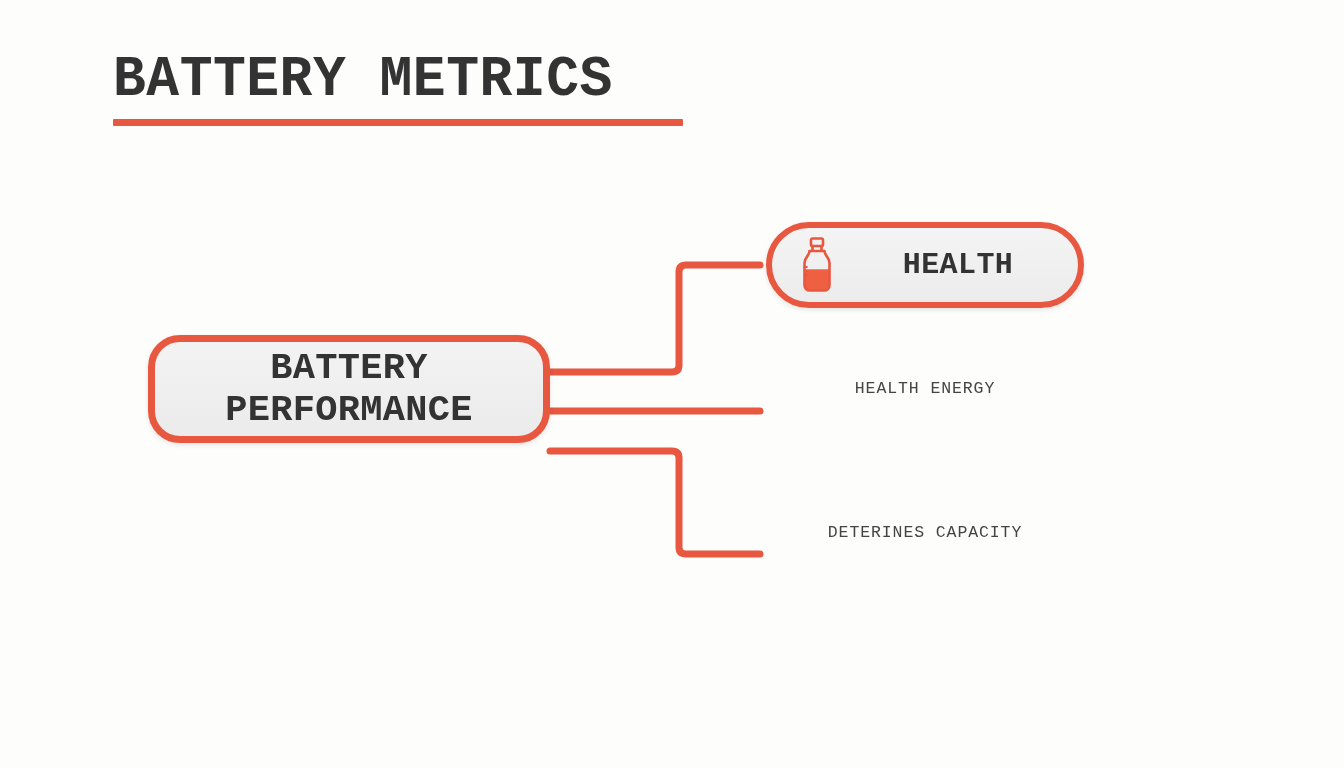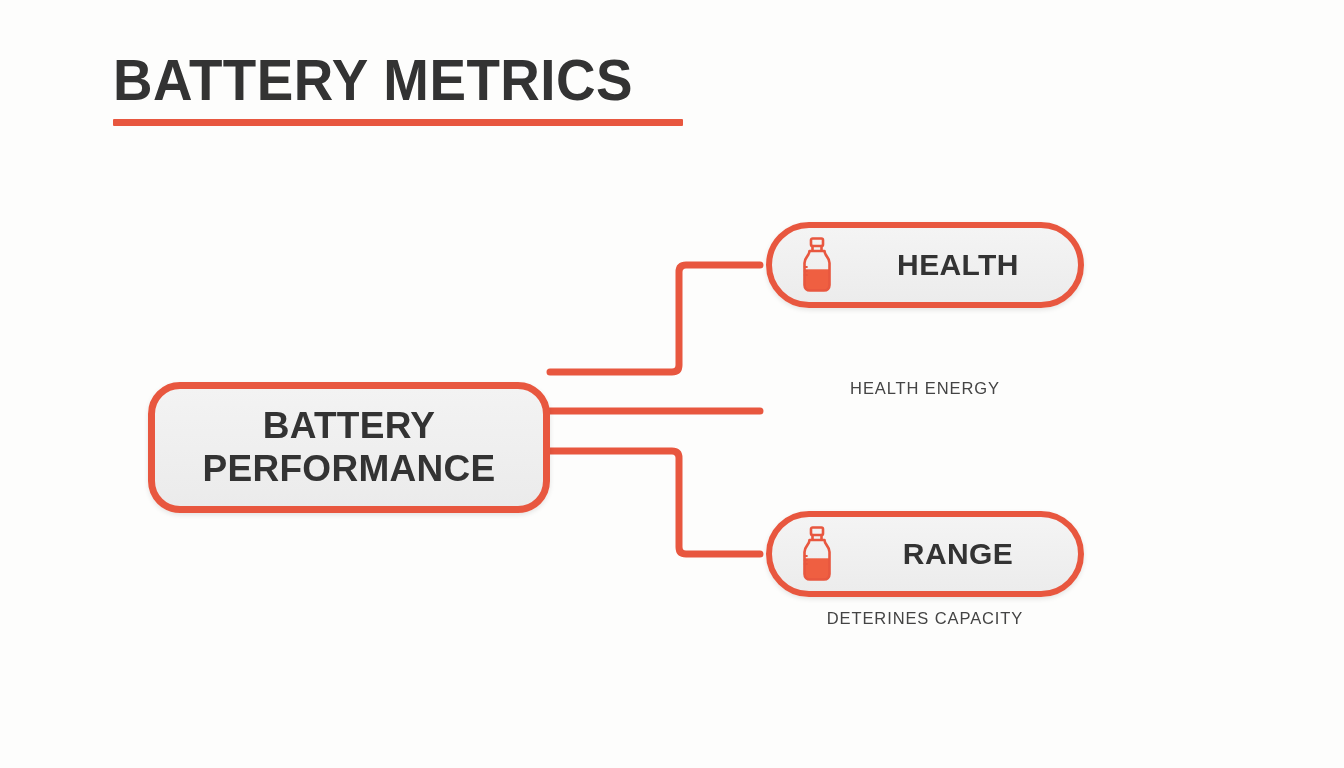--- a/index.html
+++ b/index.html
@@ -14,20 +14,21 @@
     font-family: "Liberation Sans", sans-serif;
     overflow: hidden;
     position: relative;
   }
 
   #canvas {
     position: absolute;
     inset: 0;
     width: 1344px;
     height: 768px;
+    font-family: Liberation Mono, monospace;
   }
 
   
   #title-block {
     position: absolute;
     left: 113px;
     top: 52px;
   }
   #page-title {
     font-size: 57px;
@@ -57,30 +58,29 @@
     height: 768px;
     pointer-events: none;
   }
 
   
   #central-node {
     position: absolute;
     left: 148px;
     top: 335px;
     width: 402px;
-    height: 131px;
+    height: 108px;
     box-sizing: border-box;
     border: 7px solid #e8573f;
     border-radius: 32px;
     background: linear-gradient(180deg, #f3f3f3 0%, #ebebeb 100%);
     box-shadow: 0 2px 5px rgba(0,0,0,0.10);
     display: flex;
     align-items: center;
     justify-content: center;
-    margin-top: 47px;
   }
   #central-node-label {
     font-size: 37px;
     font-weight: bold;
     color: #333333;
     text-align: center;
     line-height: 1.14;
     letter-spacing: 0.3px;
     white-space: pre-line;
   }
@@ -181,36 +181,16 @@
       </svg>
       <div class="branch-label">HEALTH</div>
     </div>
   </div>
 
   <div class="branch" id="branch-capacity">
     <div class="branch-caption">HEALTH ENERGY</div>
   </div>
 
   <div class="branch" id="branch-range">
-    <div class="branch-pill">
-      <svg class="branch-icon" viewBox="0 0 42 58" xmlns="http://www.w3.org/2000/svg">
-        <defs>
-          <clipPath id="clip-body-range">
-            <path d="M13.5 15 C13.5 20, 8.5 21, 8.5 27 L8.5 49 C8.5 52.3, 10.7 54.5, 14 54.5
-                     L28 54.5 C31.3 54.5, 33.5 52.3, 33.5 49 L33.5 27
-                     C33.5 21, 28.5 20, 28.5 15 Z"></path>
-          </clipPath>
-        </defs>
-        <rect x="15" y="2.5" width="12" height="7.5" rx="1.6" fill="none" stroke="#e8573f" stroke-width="2.6"></rect>
-        <path d="M16.5 10 L16.5 14.5 M25.5 10 L25.5 14.5" fill="none" stroke="#e8573f" stroke-width="2.6" stroke-linecap="round"></path>
-
-        <rect x="6" y="33.3" width="30" height="23" fill="#ef5f41" clip-path="url(#clip-body-range)"></rect>
-        <path d="M13.5 15 C13.5 20, 8.5 21, 8.5 27 L8.5 49 C8.5 52.3, 10.7 54.5, 14 54.5
-                 L28 54.5 C31.3 54.5, 33.5 52.3, 33.5 49 L33.5 27
-                 C33.5 21, 28.5 20, 28.5 15 Z" fill="none" stroke="#e8573f" stroke-width="2.6" stroke-linejoin="round"></path>
-        <path d="M8.8 31 L10.8 31 M8.8 35 L10.8 35 M8.8 39 L10.8 39" stroke="#e8573f" stroke-width="2.2" stroke-linecap="round"></path>
-      </svg>
-      <div class="branch-label">RANGE</div>
-    </div>
     <div class="branch-caption">DETERINES CAPACITY</div>
   </div>
 
 </div>
 
 </body></html>

